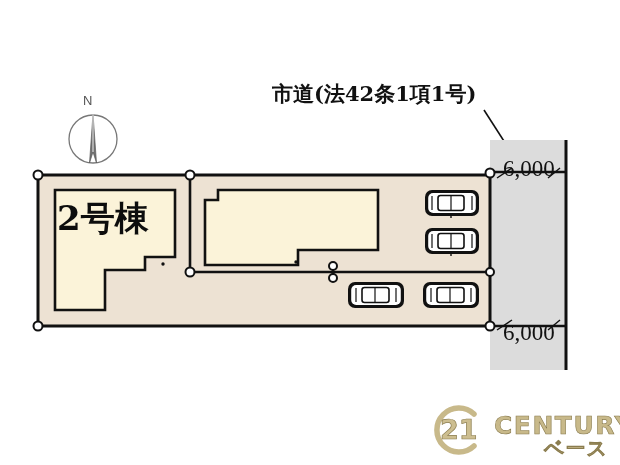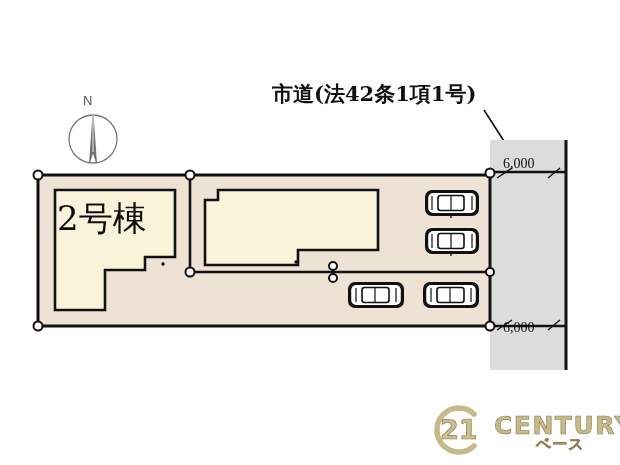--- a/index.html
+++ b/index.html
@@ -46,32 +46,32 @@
     top: -2px;
     font-family: "Liberation Sans", sans-serif;
     font-size: 13px;
     color: #555555;
   }
 
   
   .dim-label {
     position: absolute;
     font-family: "Liberation Serif", serif;
-    font-size: 14px;
+    font-size: 23px;
     color: #111111;
     white-space: nowrap;
   }
   #dim-top { left: 503px; top: 156px; }
   #dim-bottom { left: 503px; top: 320px; }
 
   
   .bldg-label {
     position: absolute;
     font-family: "DejaVu Serif", serif;
-    font-weight: 400;
+    font-weight: 700;
     color: #0d0d0d;
     white-space: nowrap;
     z-index: 30;
     text-align: right;
   }
   #label-2 {
     left: 57px;
     top: 196px;
     font-size: 34px;
   }
@@ -96,24 +96,24 @@
     font-family: "DejaVu Sans", sans-serif;
     font-size: 25px;
     font-weight: 700;
     letter-spacing: 1.5px;
     color: #c8b98a;
     -webkit-text-stroke: 0.6px #8a7c4f;
     white-space: nowrap;
   }
   #logo-sub {
     position: absolute;
-    left: 112px;
+    left: 120px;
     top: 33px;
     font-family: "DejaVu Sans", sans-serif;
-    font-size: 15px;
+    font-size: 20px;
     font-weight: 700;
     letter-spacing: 1px;
     color: #cbbc8d;
     -webkit-text-stroke: 0.5px #8a7c4f;
     white-space: nowrap;
   }
   svg { display: block; }
 </style>
 </head>
 <body>

